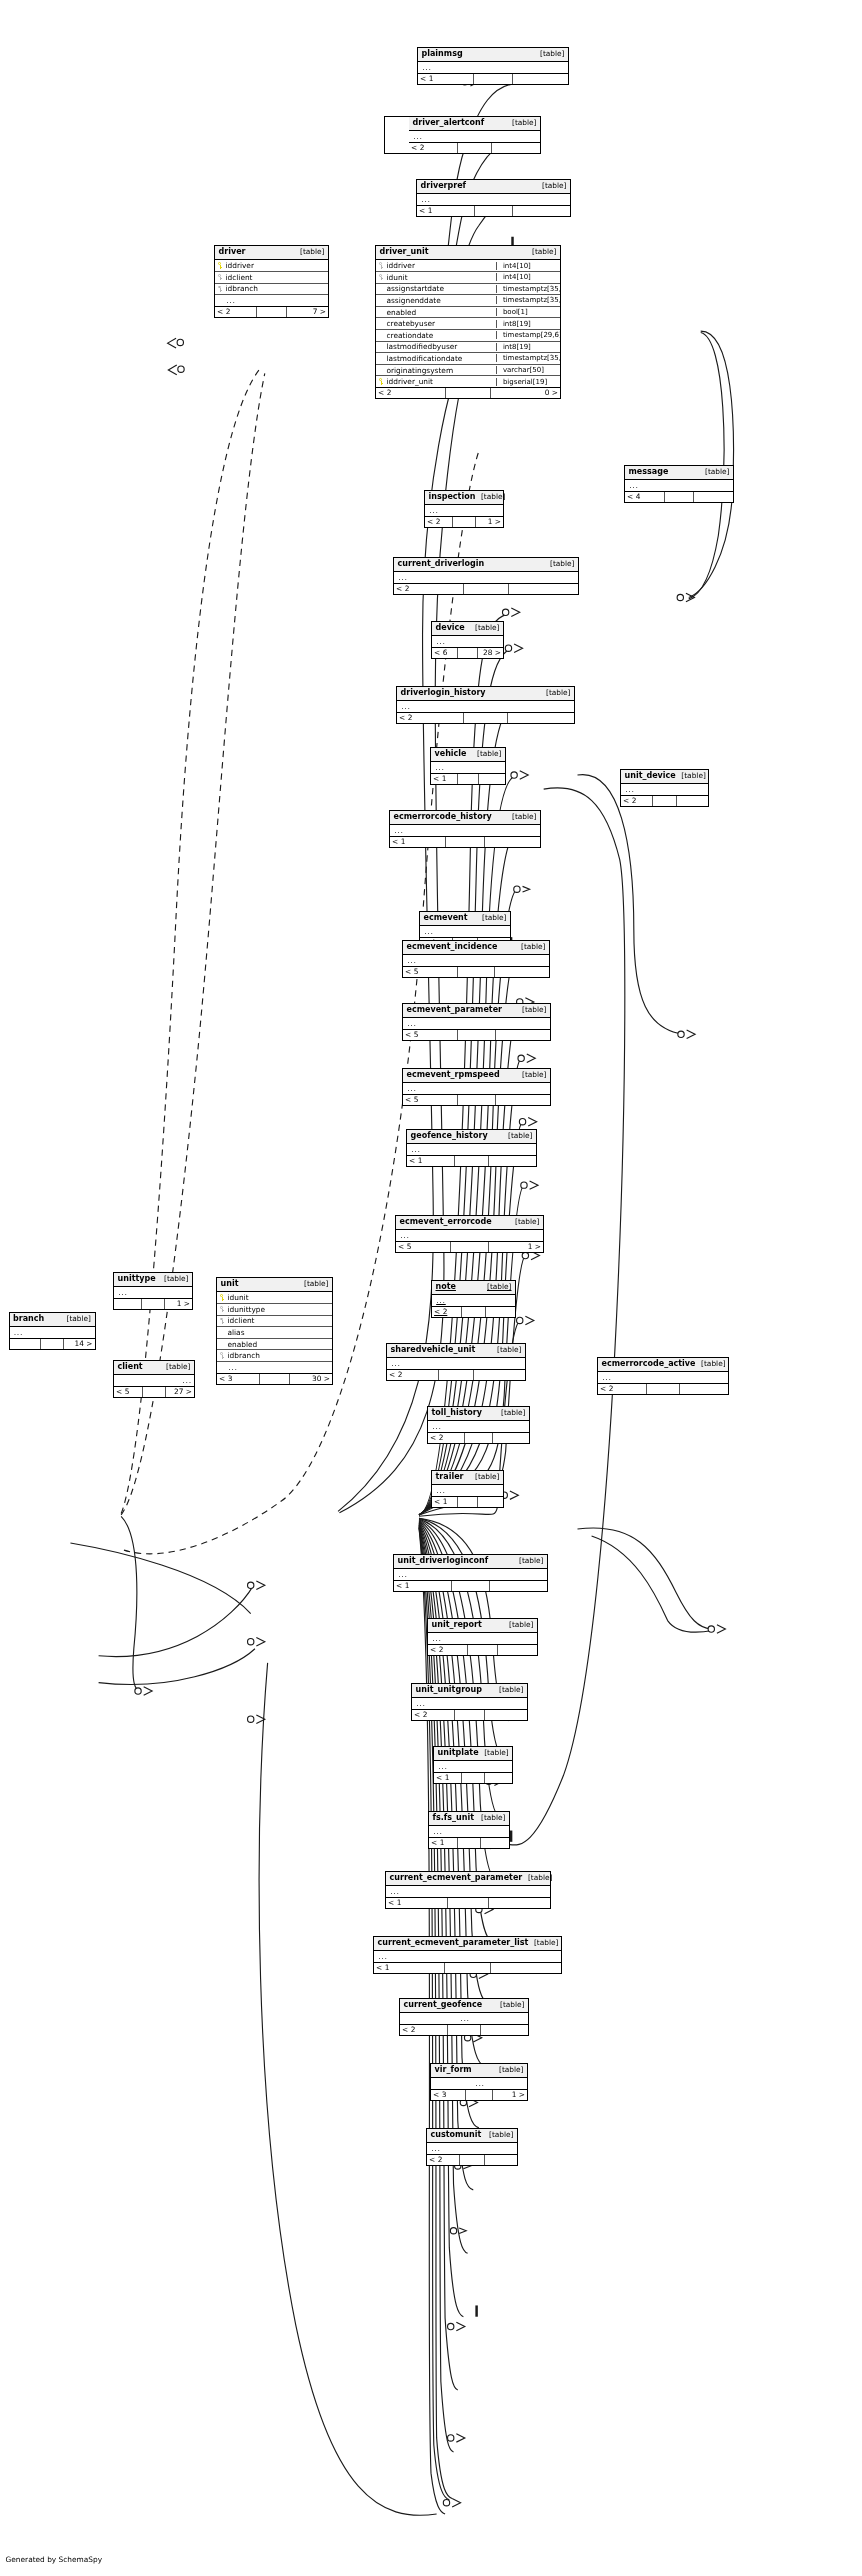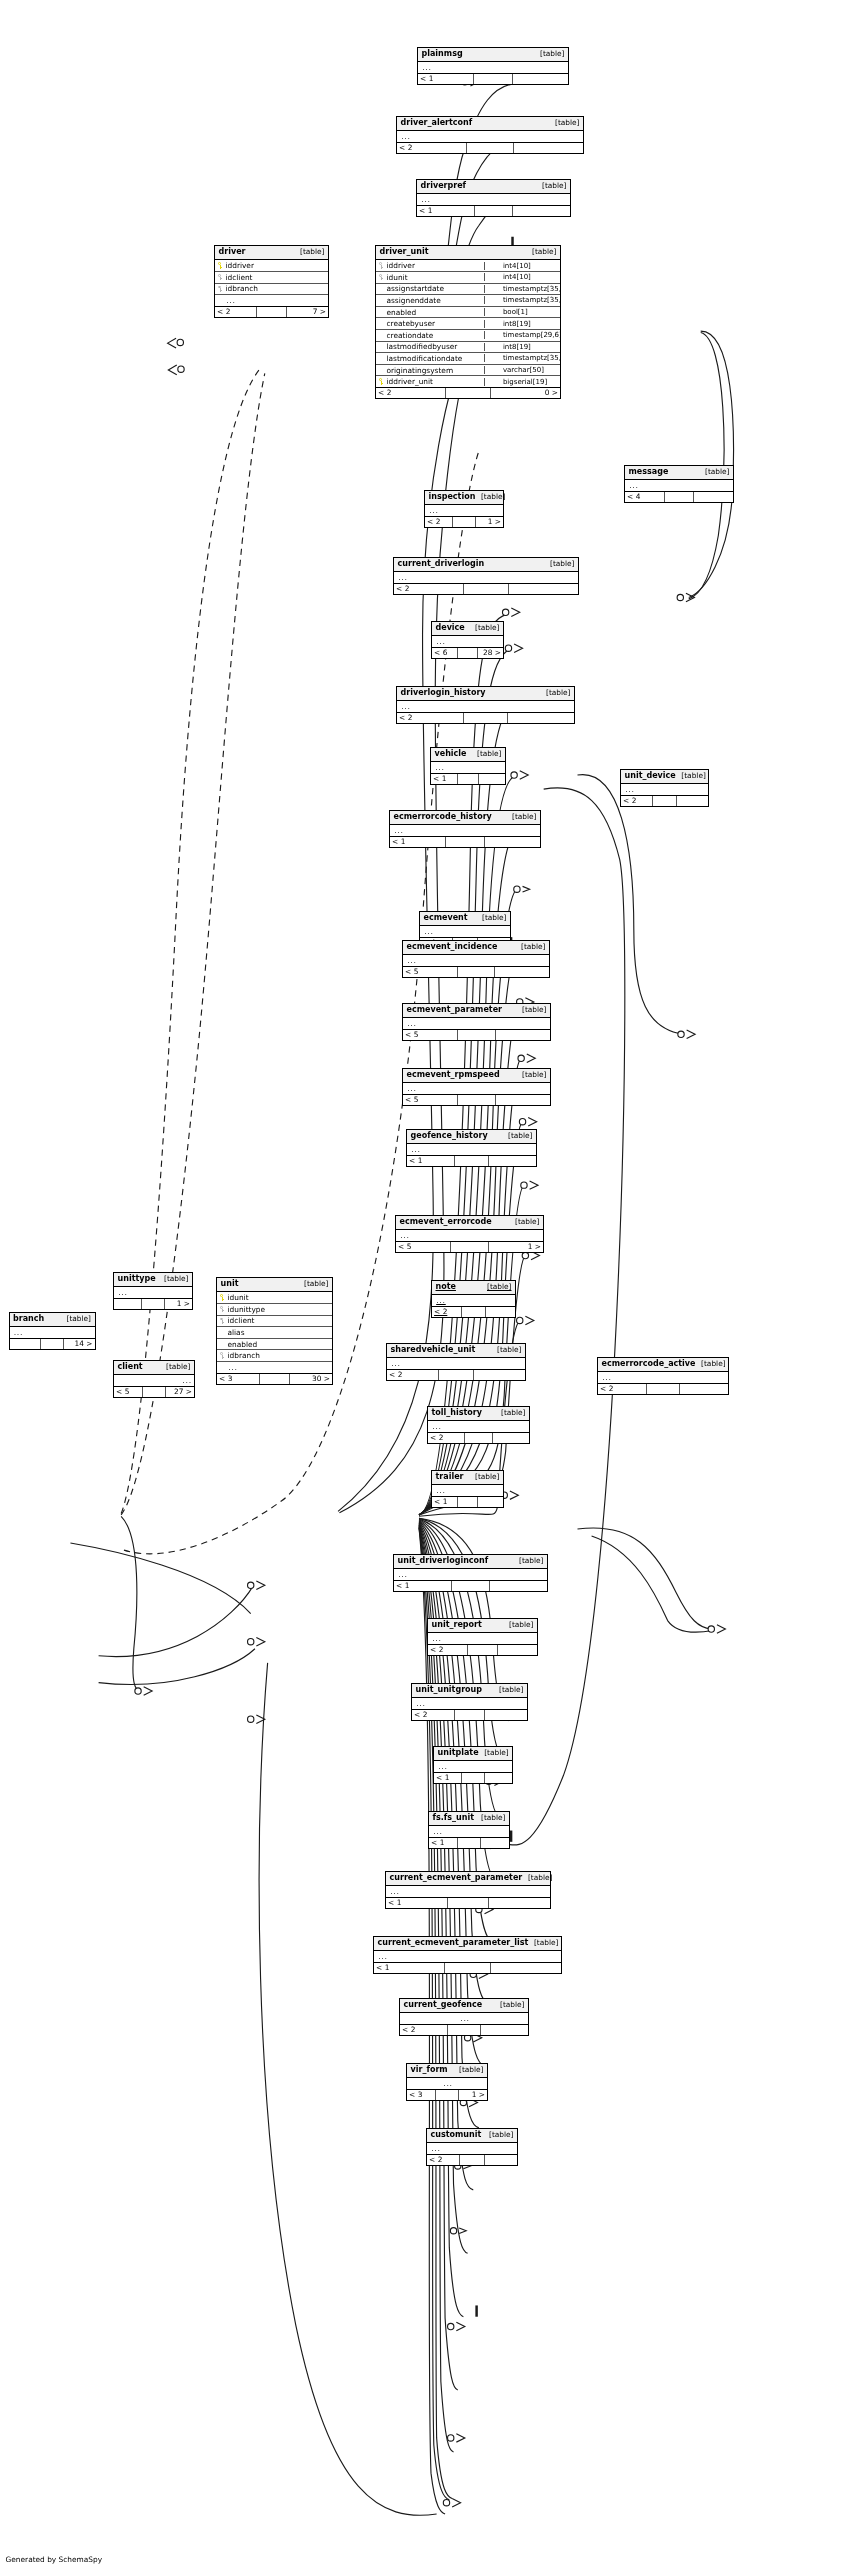--- a/index.html
+++ b/index.html
@@ -40,21 +40,21 @@
     height:10.6px;
     padding:0 2.1px;
     white-space:nowrap;
     overflow:hidden;
     font-size:7.4px;
   }
   .tbl .row:last-child{border-bottom:none;}
   .tbl .row .cname{flex:1 1 auto;padding-left:1.4px;overflow:hidden;text-overflow:clip;}
   .tbl .row .ctype{
     border-left:0.7px solid #555;
-    padding-left:18px;
+    padding-left:6px;
     width:55px;flex:0 0 55px;
     font-size:7px;
   }
   .tbl .row.ellip{color:#333;font-size:7.8px;letter-spacing:0.7px;padding-left:2.8px;}
   .tbl .foot{
     display:flex;border-top:0.7px solid #000;height:10px;font-size:7.4px;
   }
   .tbl.strong .foot{border-top-width:1.4px;}
   .tbl .foot .fc{
     flex:1 1 0;border-right:0.7px solid #555;padding:0 2.1px;
@@ -321,21 +321,21 @@
         <div class="row ellip">
           <span class="cname">...</span>
         </div>
       </div>
       <div class="foot">
         <div class="fc l">&lt; 1</div>
         <div class="fc mid"></div>
         <div class="fc r"></div>
       </div>
     </div>
-    <div class="tbl" style="left: 396px; top: 116px; width: 188px;">
+    <div class="tbl" style="left: 384px; top: 116px; width: 157px; padding-left: 24px;">
       <div class="hdr">
         <span class="tname">driver_alertconf</span>
         <span class="ttag">[table]</span>
       </div>
       <div class="rows">
         <div class="row ellip">
           <span class="cname">...</span>
         </div>
       </div>
       <div class="foot">
@@ -1001,21 +1001,21 @@
         <div class="row ellip">
           <span class="cname">...</span>
         </div>
       </div>
       <div class="foot">
         <div class="fc l">&lt; 2</div>
         <div class="fc mid"></div>
         <div class="fc r"></div>
       </div>
     </div>
-    <div class="tbl" style="left: 406px; top: 2063px; width: 82px; text-align: center;">
+    <div class="tbl" style="left: 430px; top: 2063px; width: 98px; text-align: center;">
       <div class="hdr">
         <span class="tname">vir_form</span>
         <span class="ttag">[table]</span>
       </div>
       <div class="rows">
         <div class="row ellip">
           <span class="cname">...</span>
         </div>
       </div>
       <div class="foot">

